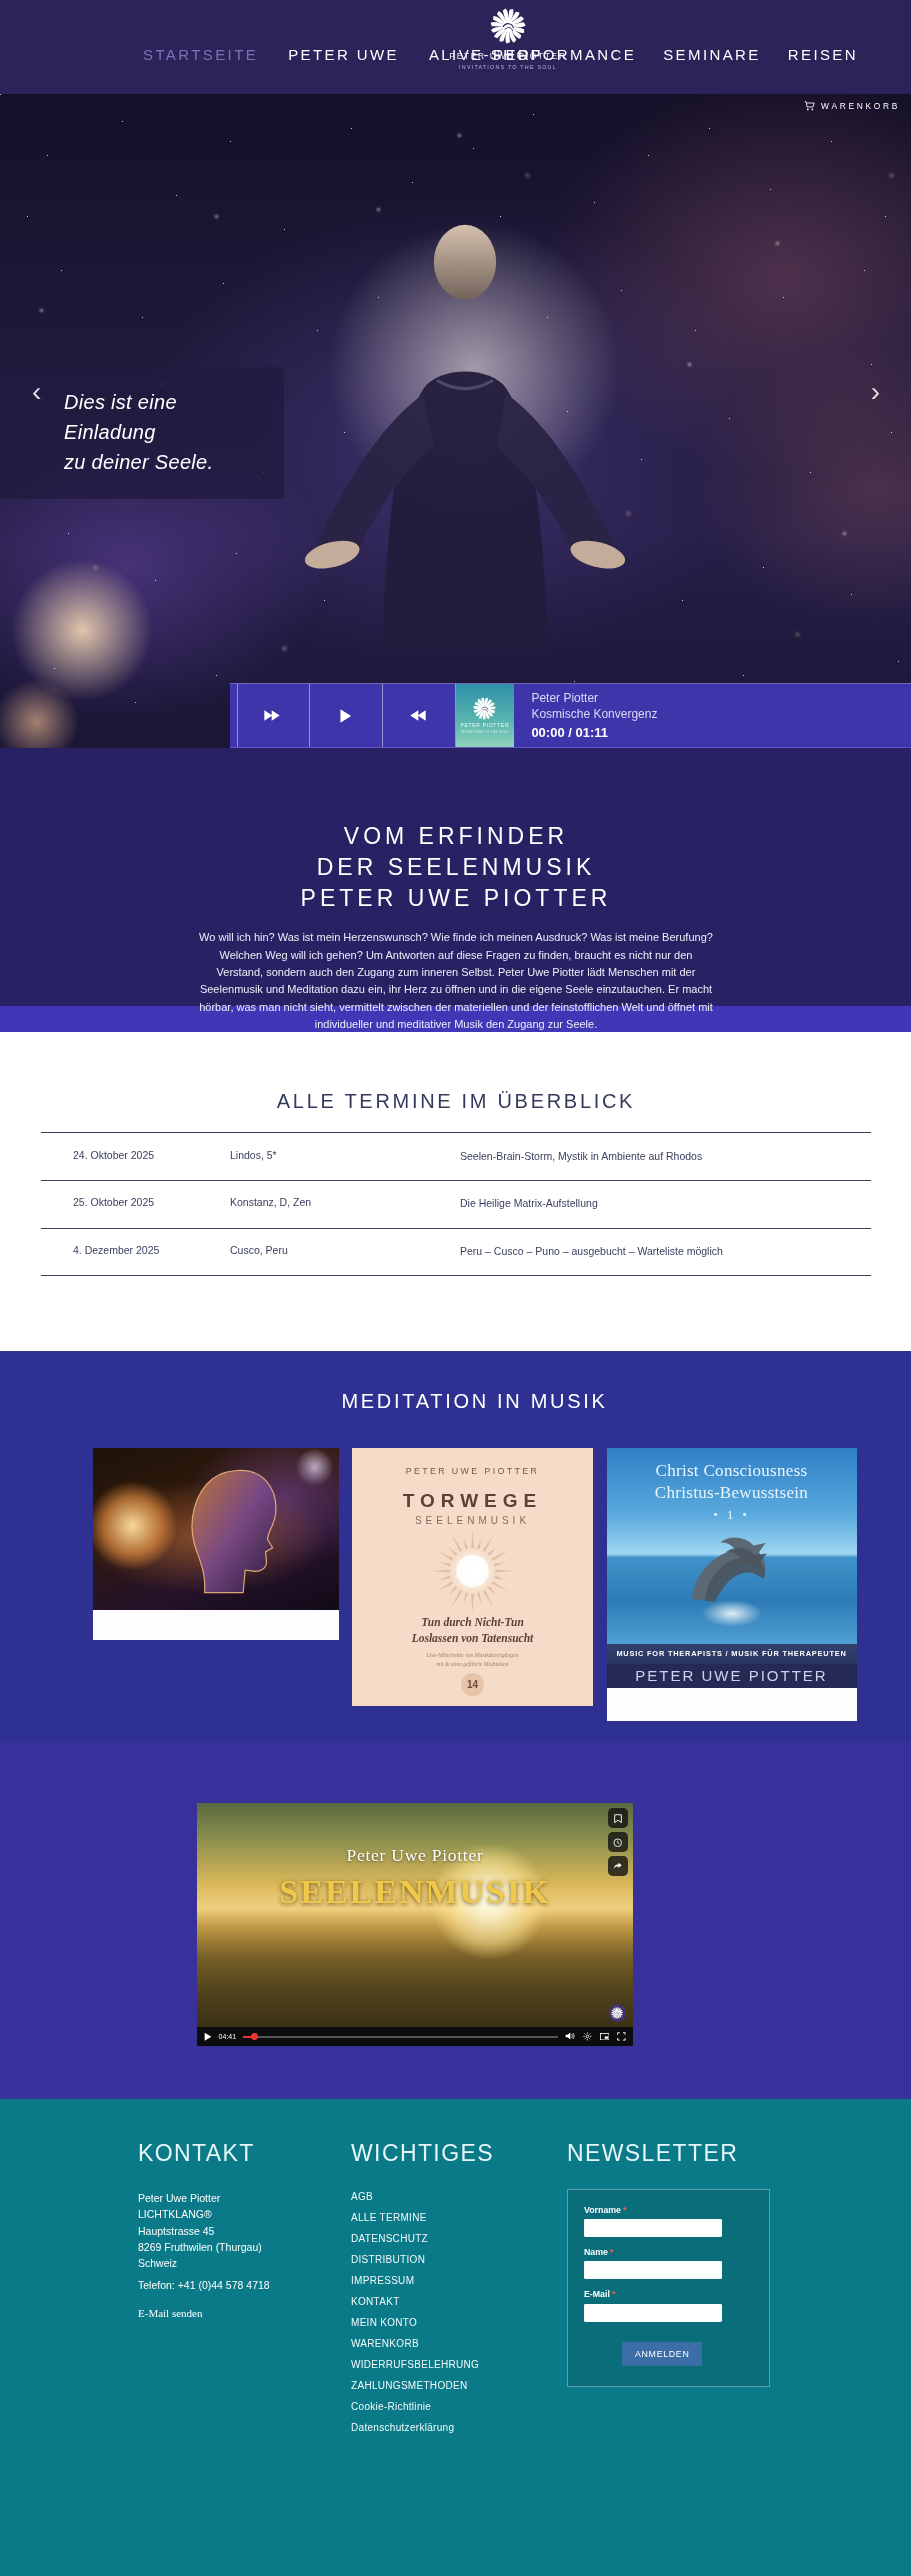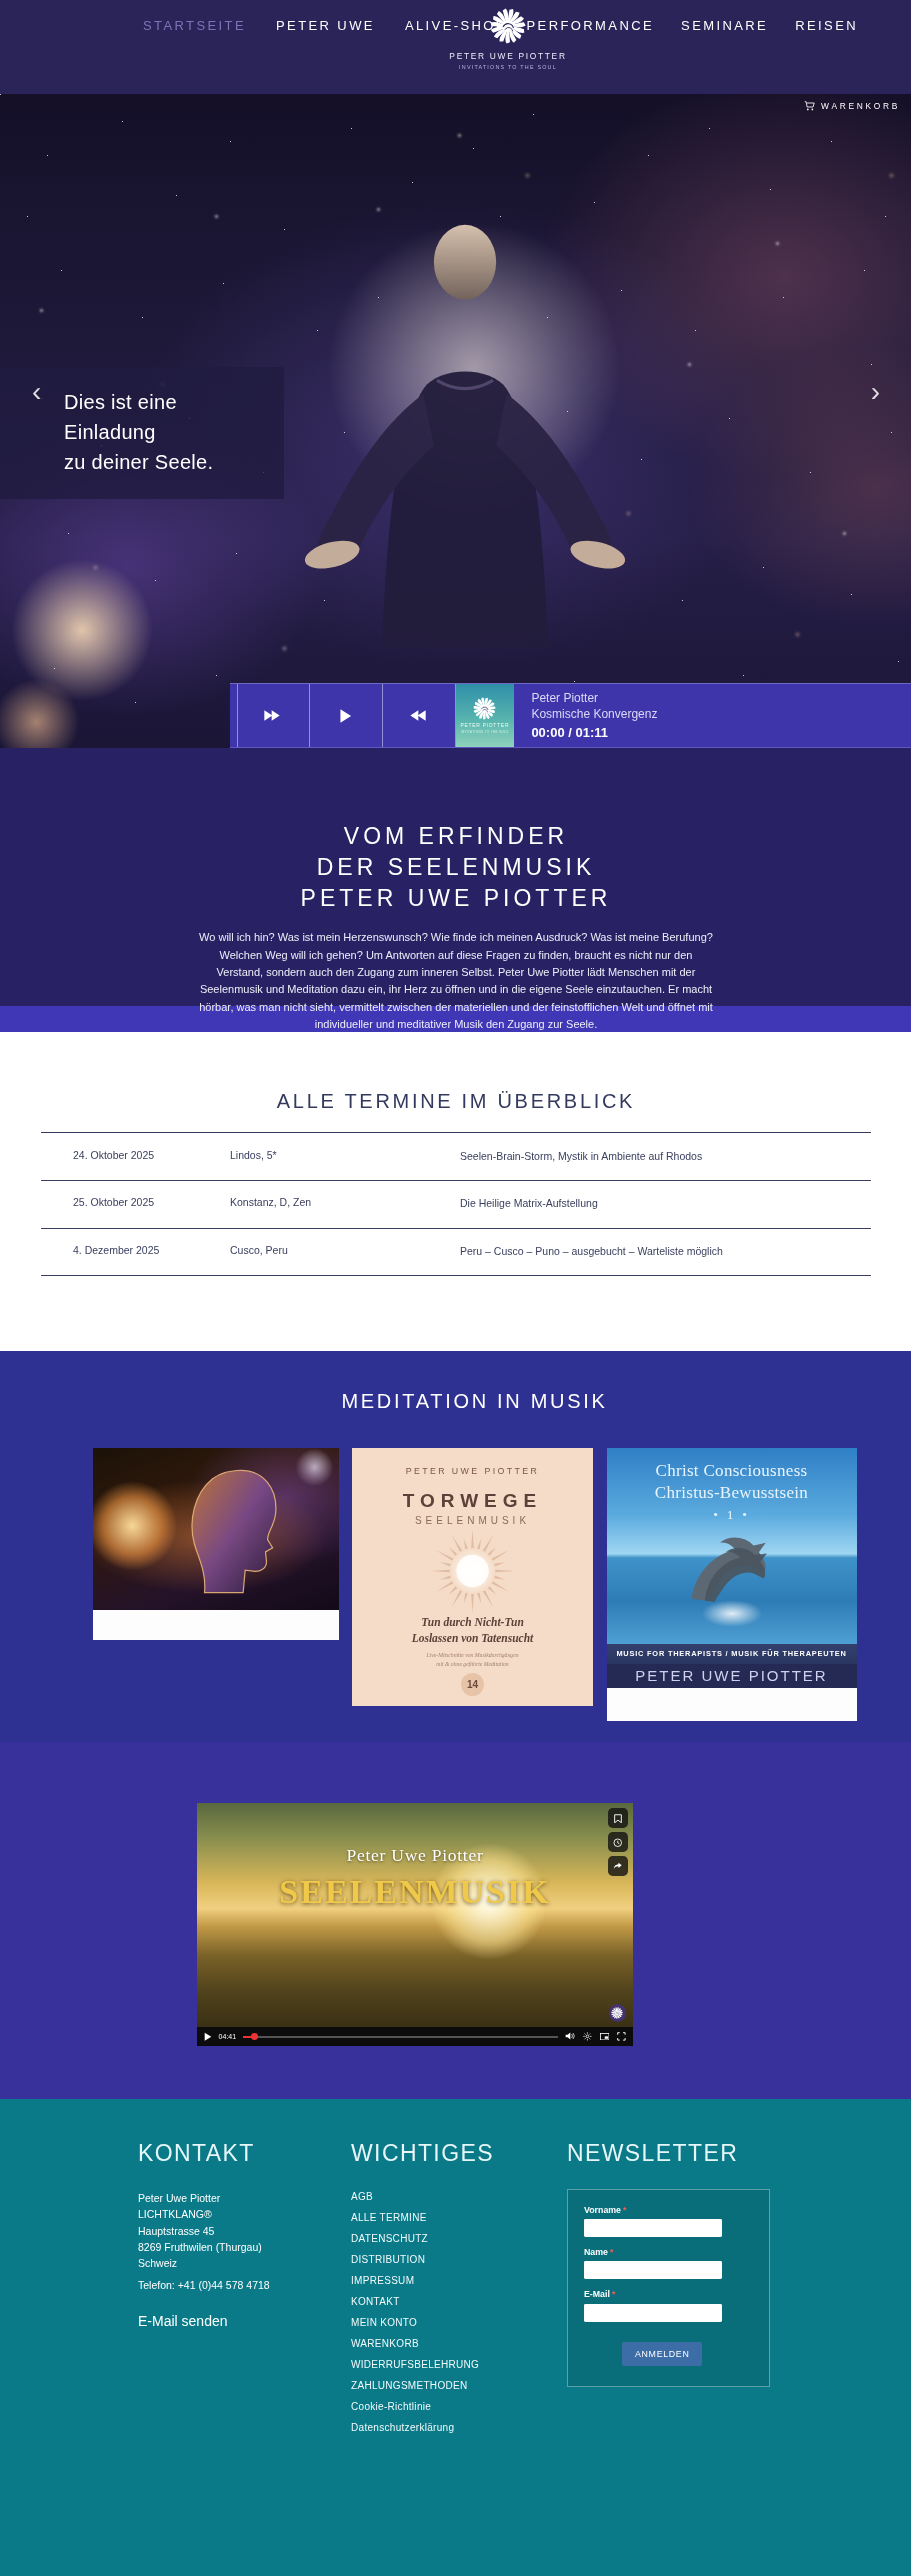--- a/index.html
+++ b/index.html
@@ -5,21 +5,21 @@
   * { margin:0; padding:0; box-sizing:border-box; }
   html,body { width:912px; }
   body { font-family:"Liberation Sans", sans-serif; background:#fff; }
   .page { width:912px; height:2576px; overflow:hidden; position:relative; }
 
   
   .header { position:relative; height:94px; background:#2b2459; }
   .nav-group { position:absolute; top:17.6px; display:flex; gap:30px; }
   .nav-left { left:143px; }
   .nav-right { right:54px; gap:27px; }
-  .nav-link { color:#ffffff; font-size:13px; letter-spacing:2.4px; text-decoration:none; cursor:pointer; font-weight:400; }
+  .nav-link { color:#ffffff; font-size:15px; letter-spacing:2.4px; text-decoration:none; cursor:pointer; font-weight:400;margin-top:28px; }
   .nav-link.active { color:#7d74b8; }
   .logo-block { position:absolute; left:508px; top:8px; transform:translateX(-50%); width:176px; text-align:center; }
   .logo-mark { width:36px; height:36px; margin:0 auto; display:block; }
   .logo-title { margin-top:6.8px; color:#f0eefc; font-size:8.4px; letter-spacing:1.7px; }
   .logo-sub { margin-top:3.4px; color:#b9b2e0; font-size:5.4px; letter-spacing:1.2px; }
 
   
   .hero { position:relative; height:654px; overflow:hidden;
     background:
       radial-gradient(circle 101px at 9% 82%, rgba(255,225,185,.85), transparent 70%),
@@ -46,21 +46,21 @@
     box-shadow: 216px 122px 2.7px 0.7px #fff, 527px 81px 3.4px 0.7px #ffd9b0, 777px 149px 2.7px 0.7px #fff,
       162px 290px 3.4px 0.7px #ffb9a0, 689px 270px 2.7px 0.7px #fff, 95px 473px 3.4px 0.7px #ffd0c0,
       378px 115px 2.7px 0.7px #fff, 628px 419px 3.4px 0.7px #ffc4a8, 844px 439px 2.7px 0.7px #fff,
       284px 554px 3.4px 0.7px #ffffff, 459px 41px 2.7px 0.7px #fffbee, 41px 216px 2.7px 0.7px #fff,
       891px 81px 3.4px 0.7px #ffd9b0, 513px 594px 2.7px 0.7px #fff, 797px 540px 3.4px 0.7px #ffc9b0; }
   .hero-man { position:absolute; left:51%; top:108px; transform:translateX(-50%); opacity:.95; }
   .cart-row { position:absolute; top:6.8px; right:12px; display:flex; align-items:center; gap:6px; cursor:pointer; }
   .cart-label { color:#fff; font-size:8.4px; letter-spacing:2.7px; }
   .hero-caption { position:absolute; left:0; top:273px; width:284px; background:rgba(32,27,64,.78);
     padding:20px 30px 21.6px 64px; border-radius:0 2px 2px 0; }
-  .hero-caption .line { color:#fff; font-size:20px; font-weight:400; line-height:1.5; letter-spacing:0.3px; }
+  .hero-caption .line { color:#fff; font-size:20px; font-weight:400; line-height:1.5; letter-spacing:0.3px;font-style:italic; }
   .slider-arrow { position:absolute; top:284px; color:rgba(255,255,255,.85); font-size:28px; font-weight:300;
     line-height:1; cursor:pointer; user-select:none; }
   .arrow-left { left:32px; } .arrow-right { right:32px; }
 
   
   .player-bar { position:absolute; left:230px; right:0; bottom:0; height:65px; background:#3e35ab;
     border-top:0.7px solid rgba(255,255,255,.25); border-bottom:0.7px solid rgba(130,120,220,.5);
     display:flex; align-items:stretch; padding-left:6.8px; }
   .player-btn { width:73px; display:flex; align-items:center; justify-content:center; cursor:pointer;
     border-right:0.7px solid rgba(255,255,255,.45); }
@@ -153,21 +153,21 @@
   
   .footer { position:relative; height:478px; background:#0b7a88; }
   .f-col { position:absolute; top:41px; }
   .col-kontakt { left:138px; width:203px; }
   .col-wichtiges { left:351px; width:203px; }
   .col-newsletter { left:567px; width:203px; }
   .f-heading { color:#e6f7f9; font-size:23px; font-weight:300; letter-spacing:1.4px; }
   .k-lines { margin-top:23px; }
   .k-line { color:#fff; font-size:10.5px; line-height:1.55; }
   .k-phone { margin-top:8px; color:#fff; font-size:10.5px; }
-  .k-email { display:inline-block; margin-top:22px; color:#fff; font-size:14px; cursor:pointer; text-decoration:none; }
+  .k-email { display:inline-block; margin-top:16px; color:#fff; font-size:11px; cursor:pointer; text-decoration:none;font-family:Liberation Serif, serif; }
   .w-links { margin-top:24px; display:flex; flex-direction:column; gap:10px; }
   .w-link { color:#f2fbfc; font-size:10px; letter-spacing:0.3px; text-decoration:none; cursor:pointer; }
   .nl-box { margin-top:21.6px; width:203px; border:0.7px solid rgba(255,255,255,.35); background:rgba(0,35,40,.14);
     padding:15px 16px 20px; }
   .nl-label { color:#fff; font-size:8.8px; font-weight:700; margin-bottom:4.7px; }
   .nl-label .req { color:#ff5a4e; margin-left:2px; }
   .nl-input { width:138px; height:18px; background:#fff; border:none; border-radius:1.4px; margin-bottom:9.5px;
     padding:0 4.7px; font-size:8.8px; color:#333; }
   .nl-submit { margin-top:10.8px; margin-left:38px; background:#3d6da6; color:#fff; border:none; border-radius:2px;
     padding:6.8px 13px; font-size:8.8px; letter-spacing:0.7px; cursor:pointer; font-weight:400; }

